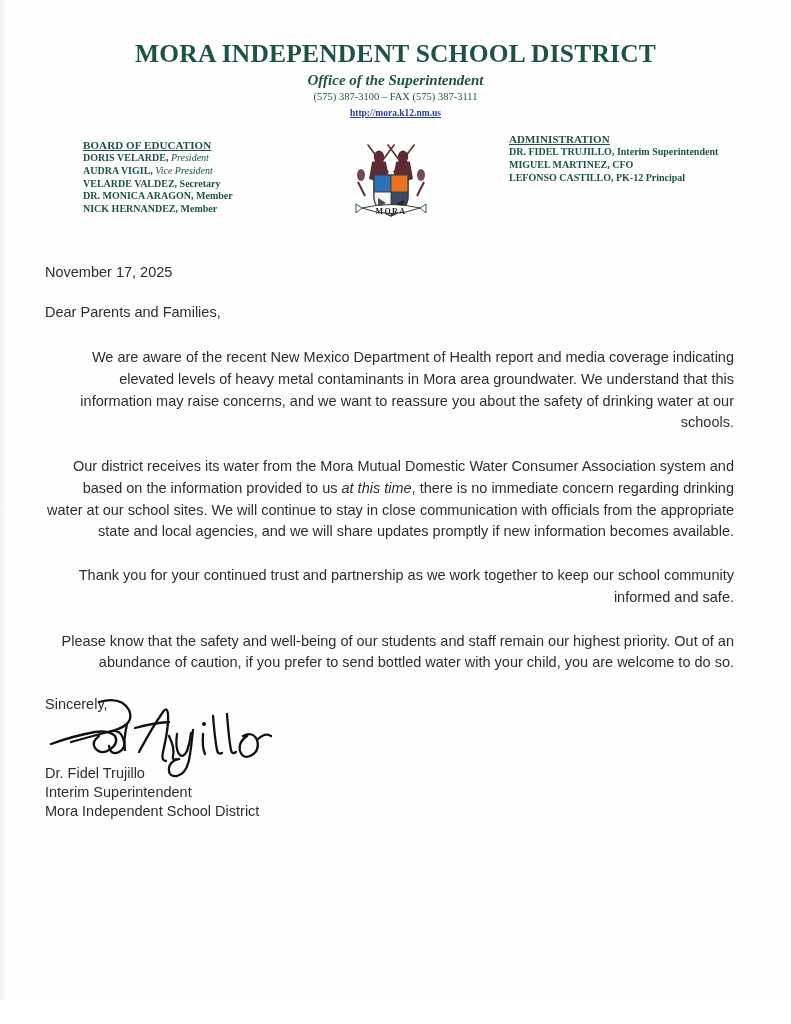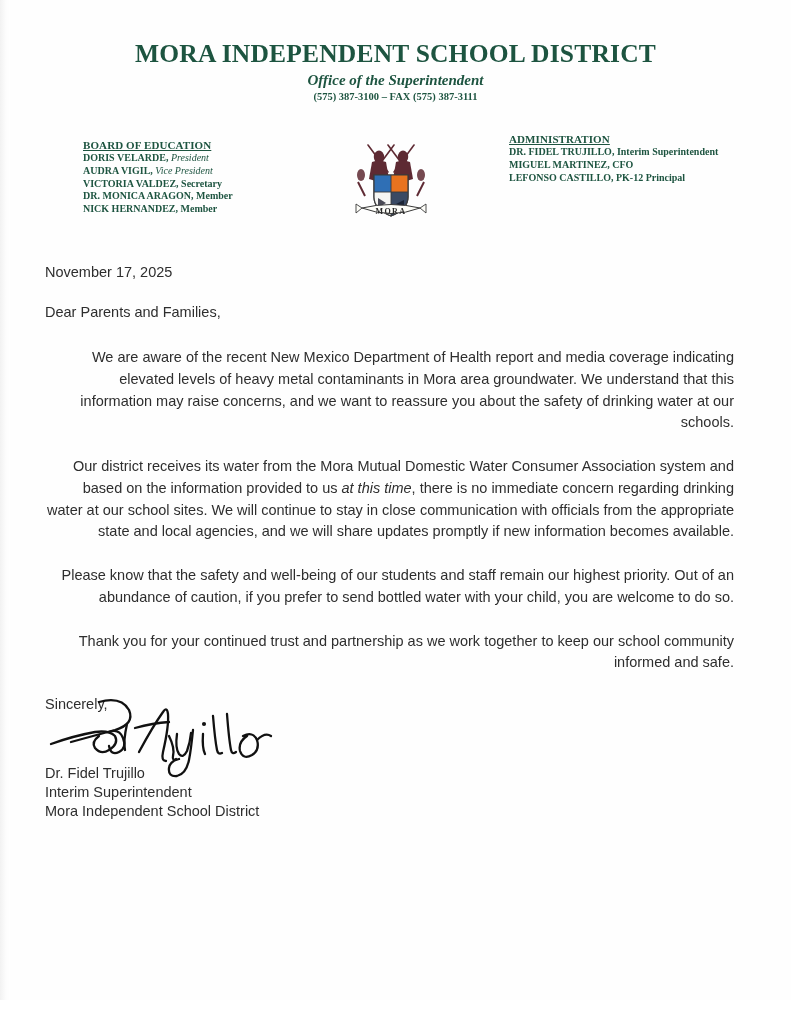--- a/index.html
+++ b/index.html
@@ -53,21 +53,21 @@
   .lh-addr {
     font-family: "Liberation Serif", serif;
     font-weight: bold;
     font-size: 10.5px;
     margin-top: 3px;
     letter-spacing: 0.1px;
     color: #1d5440;
   }
   .lh-phone {
     font-family: "Liberation Serif", serif;
-    font-weight: bold;
+    font-weight: normal;
     font-size: 10.5px;
     margin-top: 2px;
     color: #1d5440;
   }
   .lh-url {
     font-family: "Liberation Serif", serif;
     font-weight: bold;
     font-size: 9.5px;
     margin-top: 3px;
     color: #2a3fa0;
@@ -182,20 +182,21 @@
 <body>
 
 <div class="page">
 
   <div class="scan-edge"></div>
 
   <div class="letterhead">
     <div class="lh-title">MORA INDEPENDENT SCHOOL DISTRICT</div>
     <div class="lh-sub">Office of the Superintendent</div>
     <div class="lh-phone">(575) 387-3100 – FAX (575) 387-3111</div>
+    <div><a class="lh-url">http://mora.k12.nm.us</a></div>
   </div>
 
   <div class="seal">
     <svg width="86" height="82" viewBox="0 0 86 82" xmlns="http://www.w3.org/2000/svg">
 
       <g stroke="#5e2a33" stroke-width="1.6" stroke-linecap="round">
         <line x1="20" y1="3" x2="40" y2="30"></line>
         <line x1="46" y1="3" x2="26" y2="30"></line>
         <line x1="40" y1="3" x2="60" y2="30"></line>
         <line x1="66" y1="3" x2="46" y2="30"></line>
@@ -246,21 +247,21 @@
     <div class="col-heading">BOARD OF EDUCATION</div>
     <div class="col-line">
       <span>DORIS VELARDE,</span>
       <span class="role-ital">President</span>
     </div>
     <div class="col-line">
       <span>AUDRA VIGIL,</span>
       <span class="role-ital">Vice President</span>
     </div>
     <div class="col-line">
-      <span>VICTORIA VALDEZ,</span>
+      <span>VELARDE VALDEZ,</span>
       <span class="role">Secretary</span>
     </div>
     <div class="col-line">
       <span>DR. MONICA ARAGON,</span>
       <span class="role">Member</span>
     </div>
     <div class="col-line">
       <span>NICK HERNANDEZ,</span>
       <span class="role">Member</span>
     </div>
@@ -285,23 +286,23 @@
   <div class="body-wrap">
 
     <div class="date-line">November 17, 2025</div>
 
     <div class="salutation">Dear Parents and Families,</div>
 
     <p class="para">We are aware of the recent New Mexico Department of Health report and media coverage indicating elevated levels of heavy metal contaminants in Mora area groundwater. We understand that this information may raise concerns, and we want to reassure you about the safety of drinking water at our schools.</p>
 
     <p class="para"><span>Our district receives its water from the Mora Mutual Domestic Water Consumer Association system and based on the information provided to us </span><em>at this time</em><span>, there is no immediate concern regarding drinking water at our school sites. We will continue to stay in close communication with officials from the appropriate state and local agencies, and we will share updates promptly if new information becomes available.</span></p>
 
+    <p class="para">Thank you for your continued trust and partnership as we work together to keep our school community informed and safe.</p>
+
     <p class="para">Please know that the safety and well-being of our students and staff remain our highest priority. Out of an abundance of caution, if you prefer to send bottled water with your child, you are welcome to do so.</p>
-
-    <p class="para">Thank you for your continued trust and partnership as we work together to keep our school community informed and safe.</p>
 
     <div class="closing">Sincerely,</div>
 
     <div class="sig-area">
       <svg class="sig-svg" width="230" height="85" viewBox="0 0 230 85" xmlns="http://www.w3.org/2000/svg">
         <g fill="none" stroke="#111111" stroke-width="2.3" stroke-linecap="round" stroke-linejoin="round">
 
           <path d="M52 8 q22 -6 30 8 q6 14 -14 20 q-22 6 -44 12"></path>
           <path d="M4 50 q22 -8 44 -12 q14 -2 20 4 q4 8 -6 14 q-8 5 -14 -2 q-4 -6 4 -12"></path>
 

